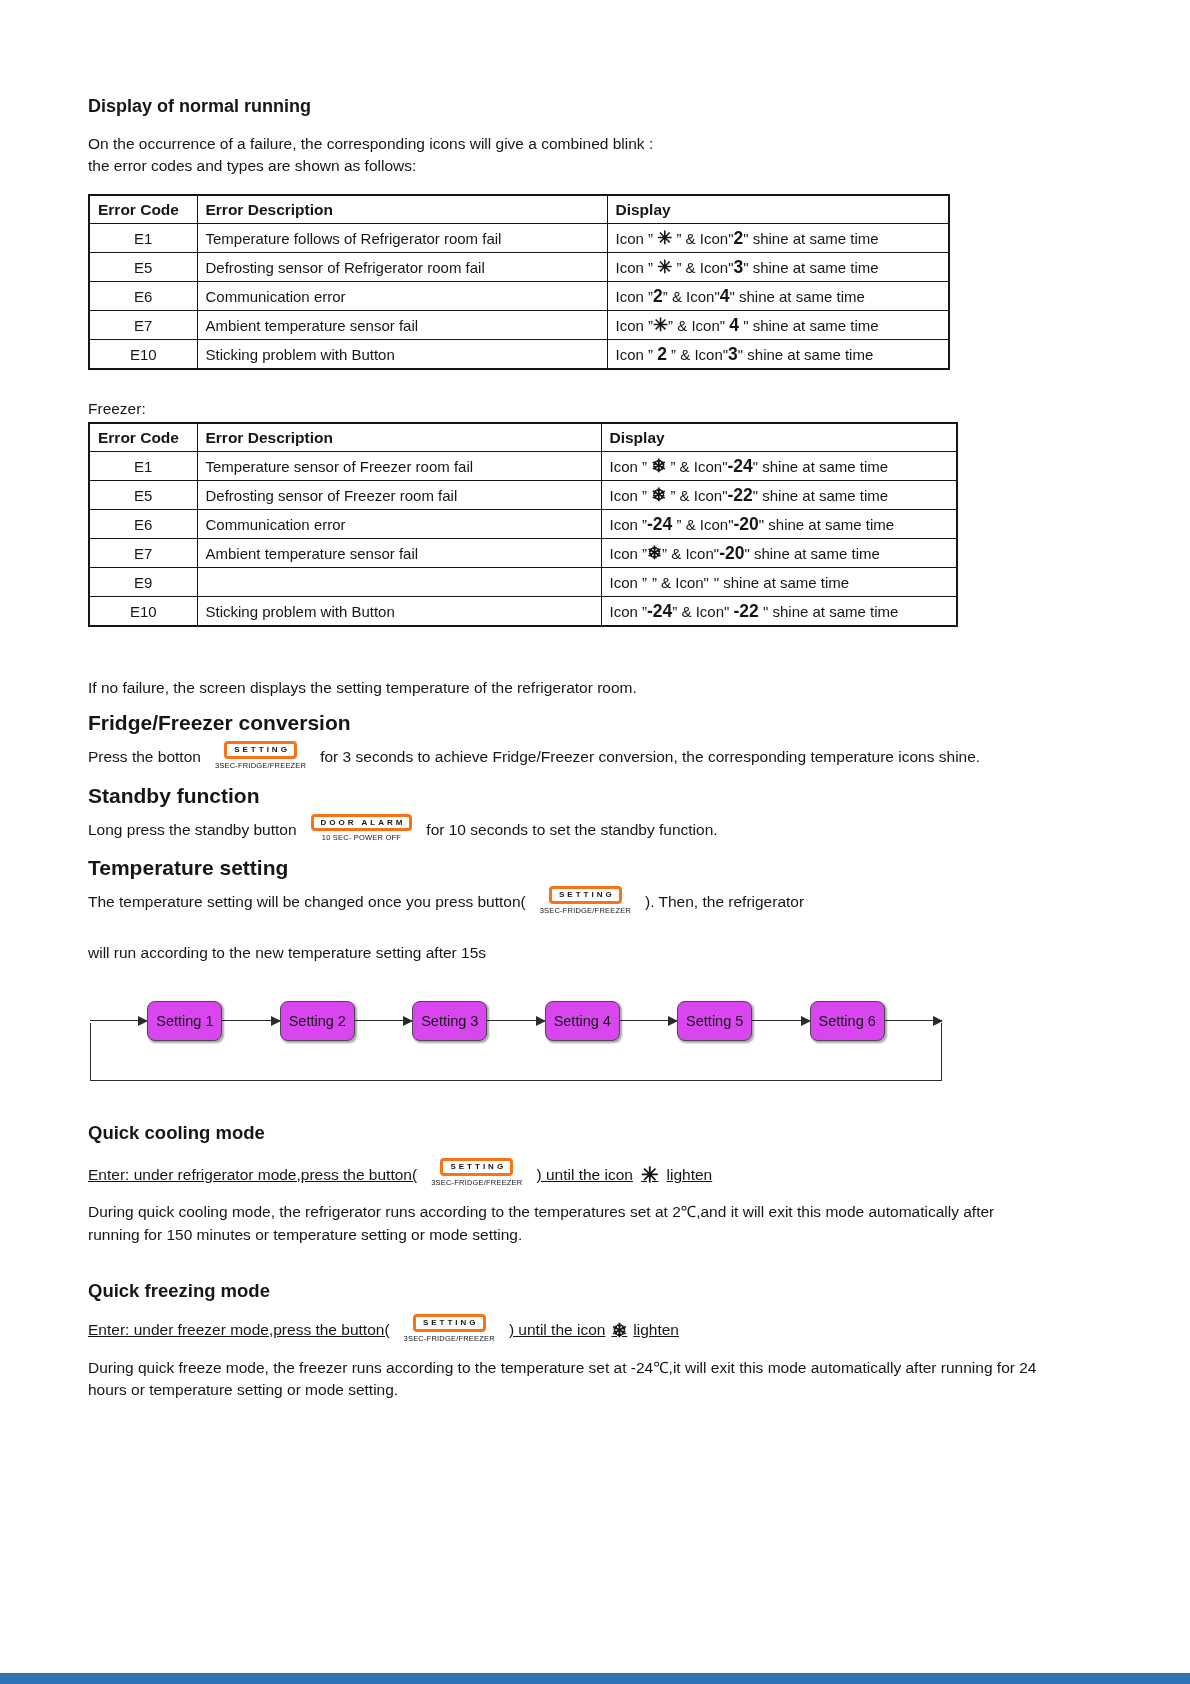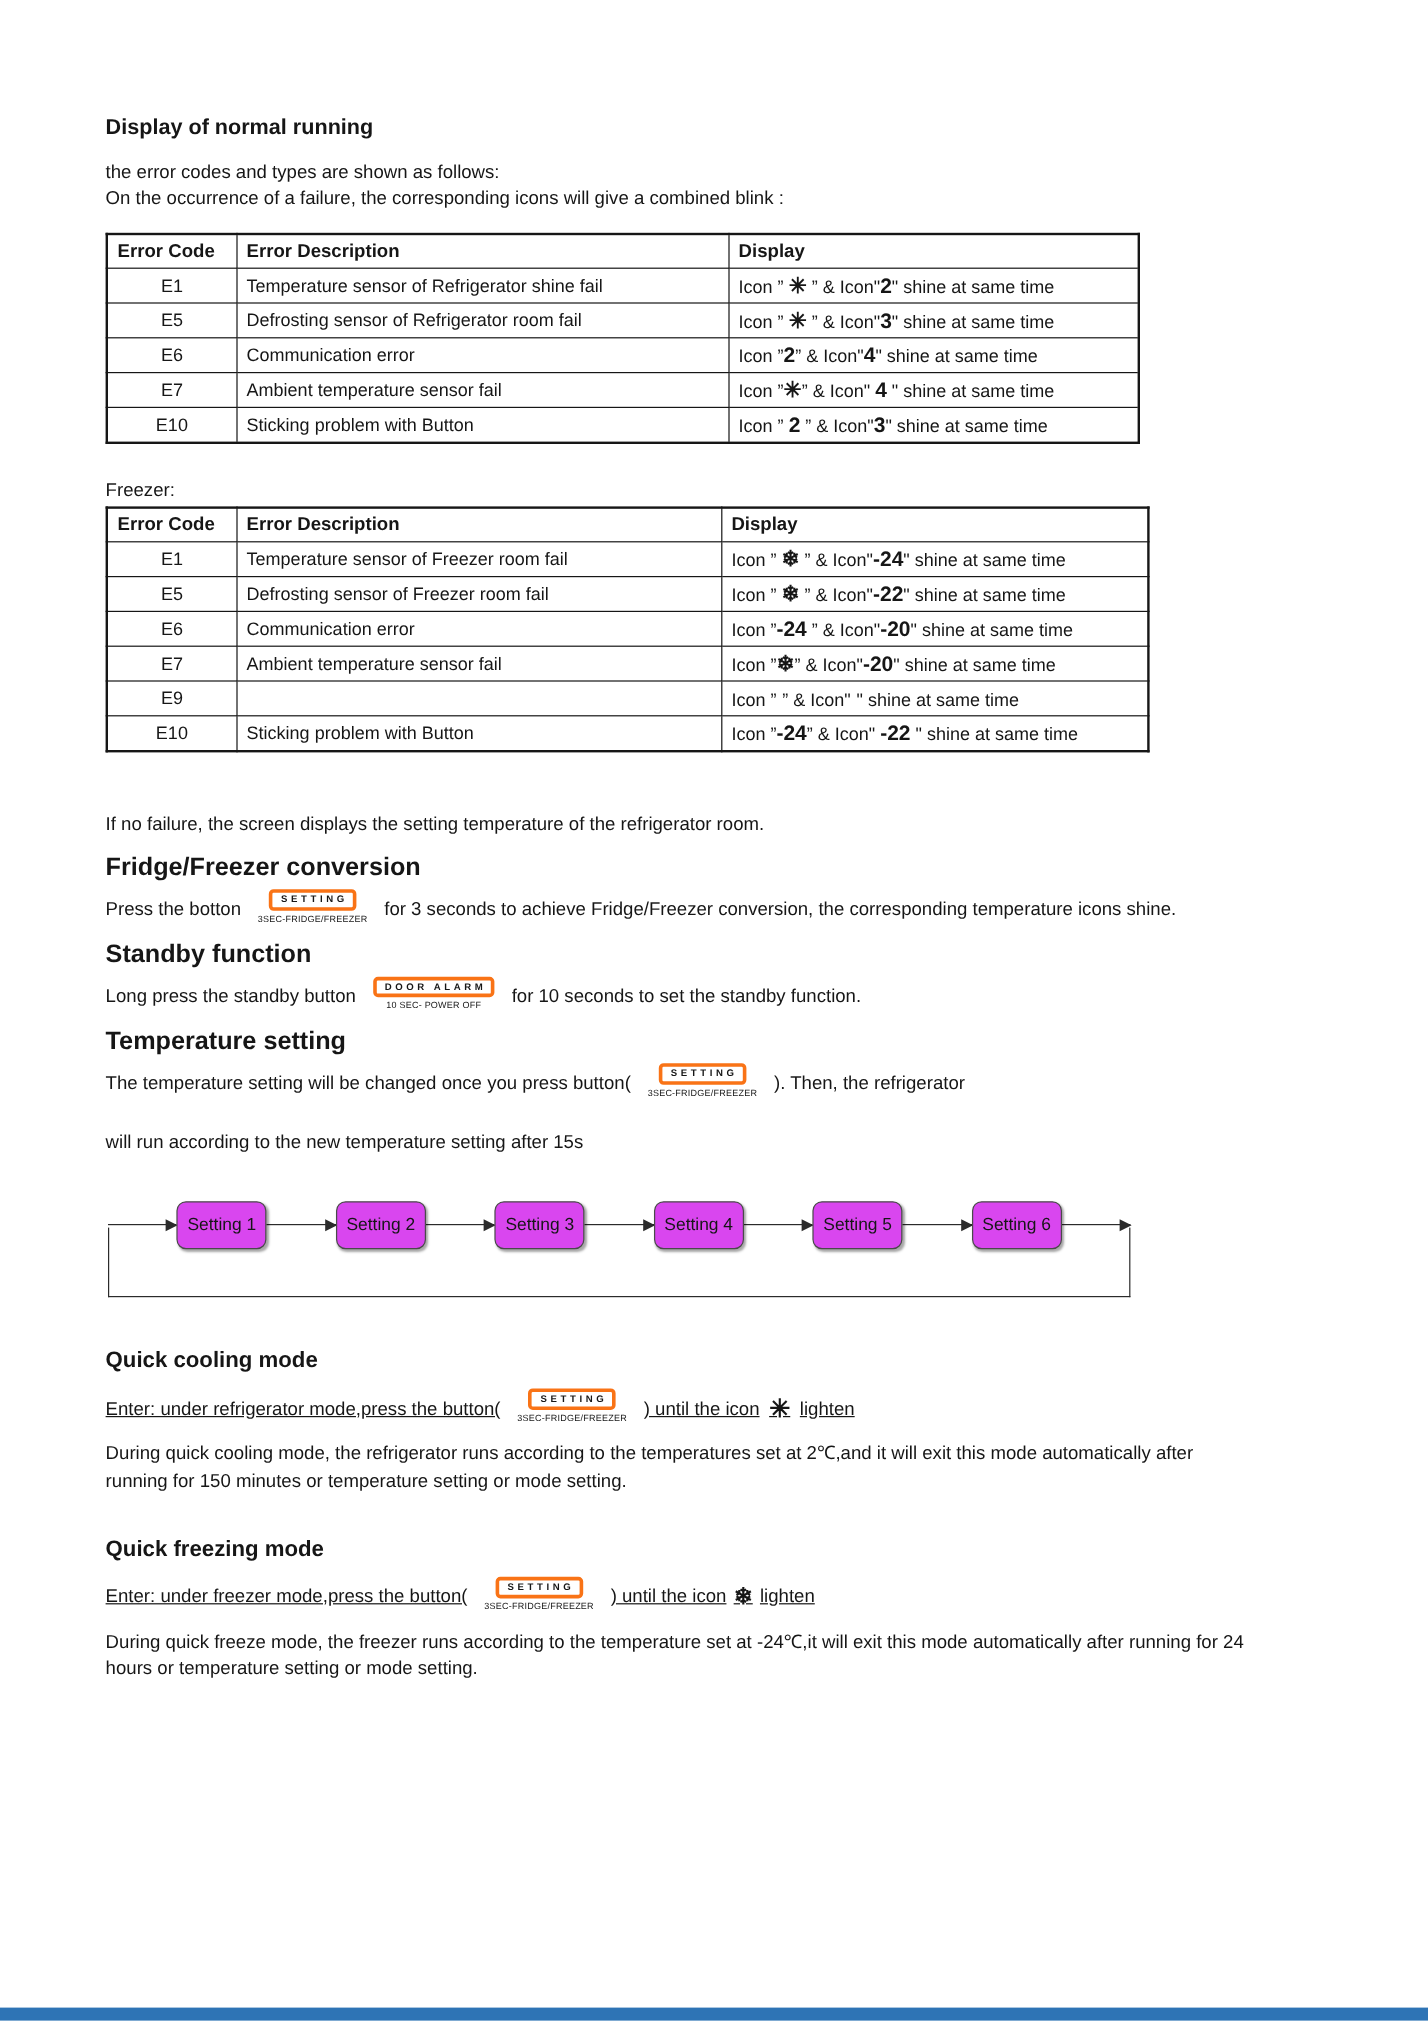--- a/index.html
+++ b/index.html
@@ -74,40 +74,40 @@
   .footer-bar { position:absolute; left:0; right:0; bottom:0; height:11px; background:#2e74b5; }
 </style>
 </head>
 <body>
 
 <div class="content">
 
   <div class="doc-title">Display of normal running</div>
 
   <div class="intro">
+    <p>On the occurrence of a failure, the corresponding icons will give a combined blink :</p>
     <p>the error codes and types are shown as follows:</p>
-    <p>On the occurrence of a failure, the corresponding icons will give a combined blink :</p>
   </div>
 
 
   <table class="err fridge-tbl">
     <colgroup>
         <col style="width:108px">
         <col style="width:410px">
         <col style="width:342px">
       </colgroup>
     <tbody>
         <tr>
       <th>Error Code</th>
       <th>Error Description</th>
       <th>Display</th>
     </tr>
     <tr>
       <td class="c-code">E1</td>
-      <td>Temperature sensor  of Refrigerator shine fail</td>
+      <td>Temperature follows  of Refrigerator room fail</td>
       <td><span>Icon ” </span><span class="d-glyph">✳</span><span> ” &amp; Icon"</span><span class="d-ic">2</span><span>" shine at same time</span></td>
     </tr>
     <tr>
       <td class="c-code">E5</td>
       <td>Defrosting sensor of  Refrigerator room fail</td>
       <td><span>Icon ” </span><span class="d-glyph">✳</span><span> ” &amp; Icon"</span><span class="d-ic">3</span><span>" shine at same time</span></td>
     </tr>
     <tr>
       <td class="c-code">E6</td>
       <td>Communication error</td>

